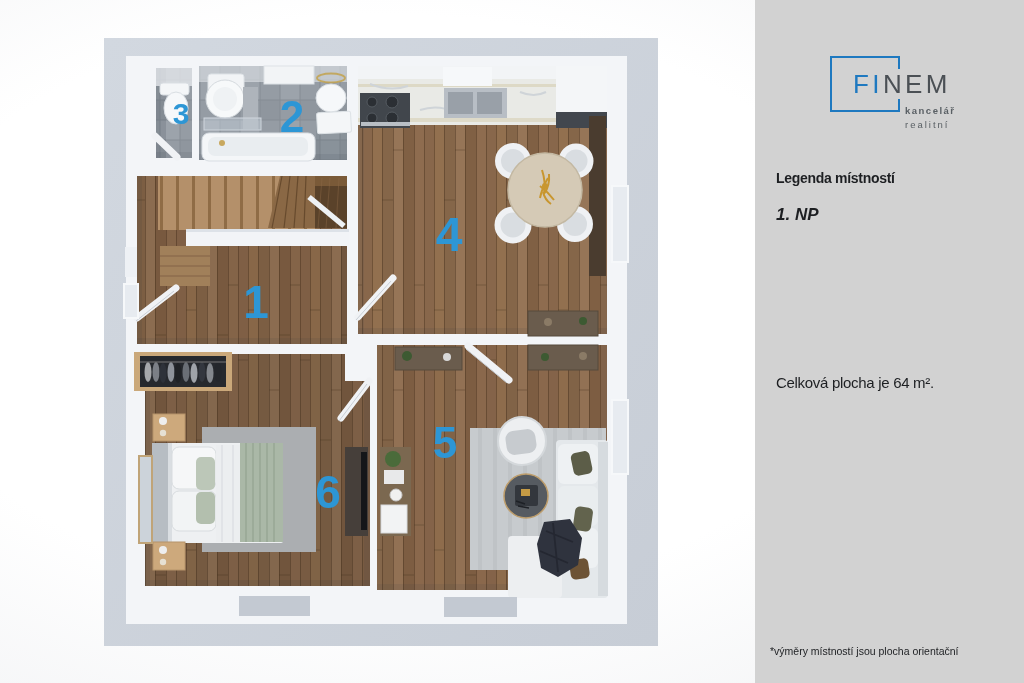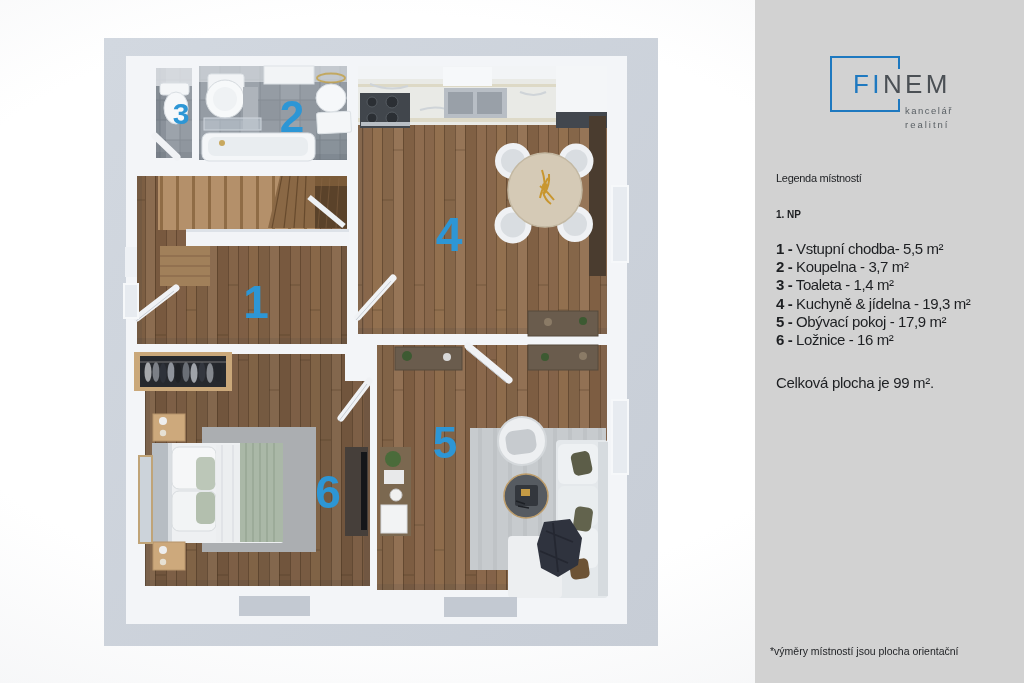--- a/index.html
+++ b/index.html
@@ -1,32 +1,32 @@
 <!DOCTYPE html>
 <html><head>
 <meta charset="utf-8">
 <style>
 html,body{margin:0;padding:0;}
 body{width:1024px;height:683px;overflow:hidden;font-family:"Liberation Sans",sans-serif;}
 #stage{position:relative;width:1024px;height:683px;background:radial-gradient(ellipse at 38% 45%, #ffffff 55%, #f1f2f4 100%);}
 #panel{position:absolute;left:755px;top:0;width:269px;height:683px;background:#d2d2d2;}
 .t{position:absolute;color:#1d1f22;white-space:nowrap;}
-#legendH{left:776px;top:168px;font-size:11px;font-weight:normal;letter-spacing:-0.3px;line-height:20px;}
-#np{left:776px;top:205px;font-size:10px;font-weight:bold;line-height:20px;}
+#legendH{left:776px;top:168px;font-size:14px;font-weight:bold;letter-spacing:-0.3px;line-height:20px;}
+#np{left:776px;top:205px;font-size:17px;font-weight:bold;line-height:20px;font-style:italic;}
 #list{left:776px;top:240px;font-size:15px;line-height:18.2px;letter-spacing:-0.4px;}
 #list b{font-weight:bold;}
 #total{left:776px;top:374px;font-size:15px;letter-spacing:-0.3px;}
 #foot{left:770px;top:645px;font-size:10.5px;}
 
 #lgsq{position:absolute;left:830px;top:56px;width:66px;height:52px;border:2.5px solid #1e79c0;}
 #lgmask{position:absolute;left:896px;top:69px;width:8px;height:30px;background:#d2d2d2;}
 #finem{position:absolute;left:853px;top:69px;font-size:26px;letter-spacing:3.4px;color:#4b5055;}
 #finem .b{color:#1e79c0;margin-top:32px;}
 #real{position:absolute;left:905px;top:95px;font-size:9.5px;letter-spacing:2.0px;color:#5a6065;margin-top:24px;}
-#kanc{position:absolute;left:905px;top:104.5px;font-size:9.5px;letter-spacing:1.5px;color:#5a6065;}
+#kanc{position:absolute;left:905px;top:104.5px;font-size:9.5px;letter-spacing:1.5px;color:#5a6065;font-weight:bold;}
 </style>
 </head>
 <body>
 <div id="stage">
   <svg id="plan" width="760" height="683" viewBox="0 0 760 683" style="position:absolute;left:0;top:0;">
     <defs>
       <linearGradient id="slabg" x1="0" y1="0" x2="1" y2="1">
         <stop offset="0" stop-color="#d2d8e0"></stop>
           <stop offset="1" stop-color="#c7cdd6"></stop>
       </linearGradient>
@@ -288,23 +288,15 @@
   </svg>
 
   <div id="panel"></div>
   <div id="lgsq"></div>
   <div id="lgmask"></div>
   <div id="finem"><span class="b">FI</span>NEM</div>
   <div id="real">realitní</div>
   <div id="kanc">kancelář</div>
   <div class="t" id="legendH">Legenda místností</div>
   <div class="t" id="np">1. NP</div>
-  <div class="t" id="list">
-    <b>1 -</b> Vstupní chodba- 5,5 m²<br>
-    <b>2 -</b> Koupelna - 3,7 m²<br>
-    <b>3 -</b> Toaleta - 1,4 m²<br>
-    <b>4 -</b> Kuchyně &amp; jídelna - 19,3 m²<br>
-    <b>5 -</b> Obývací pokoj - 17,9 m²<br>
-    <b>6 -</b> Ložnice - 16 m²
-  </div>
-  <div class="t" id="total">Celková plocha je 99 m².</div>
+  <div class="t" id="total">Celková plocha je 64 m².</div>
   <div class="t" id="foot">*výměry místností jsou plocha orientační</div>
 </div>
 
 </body></html>

